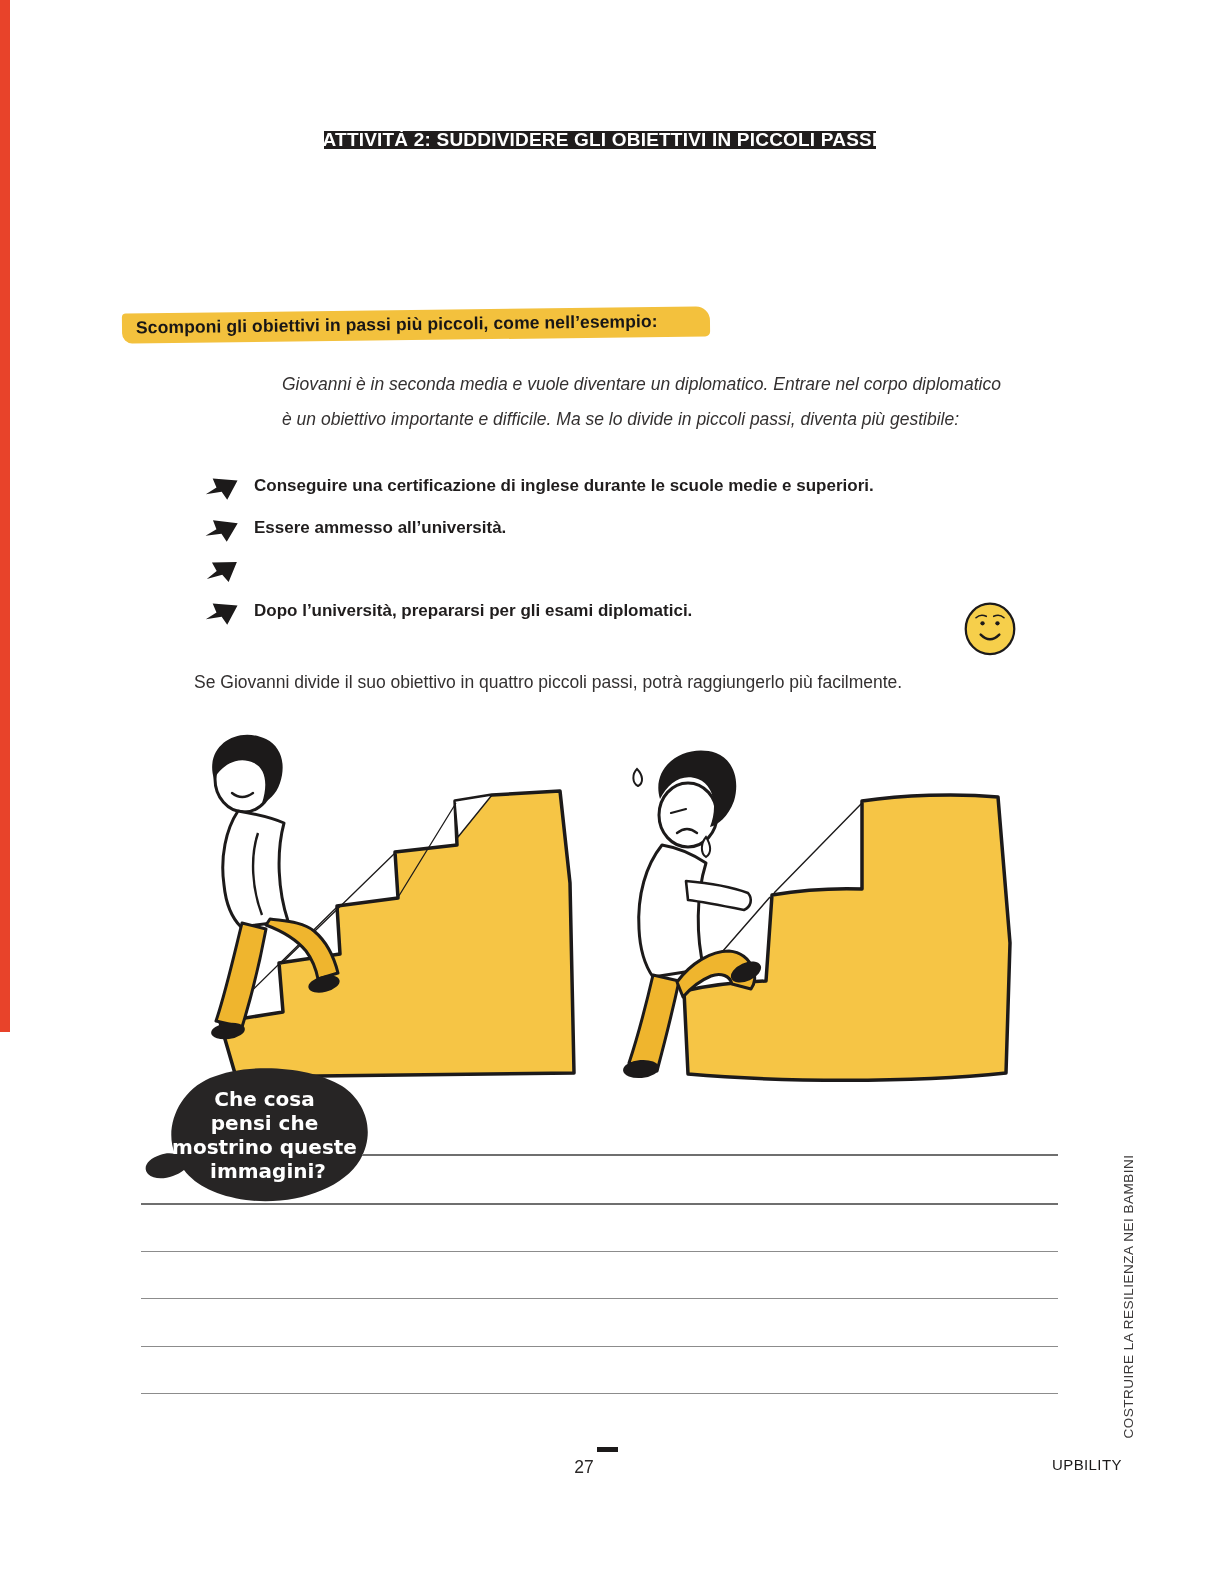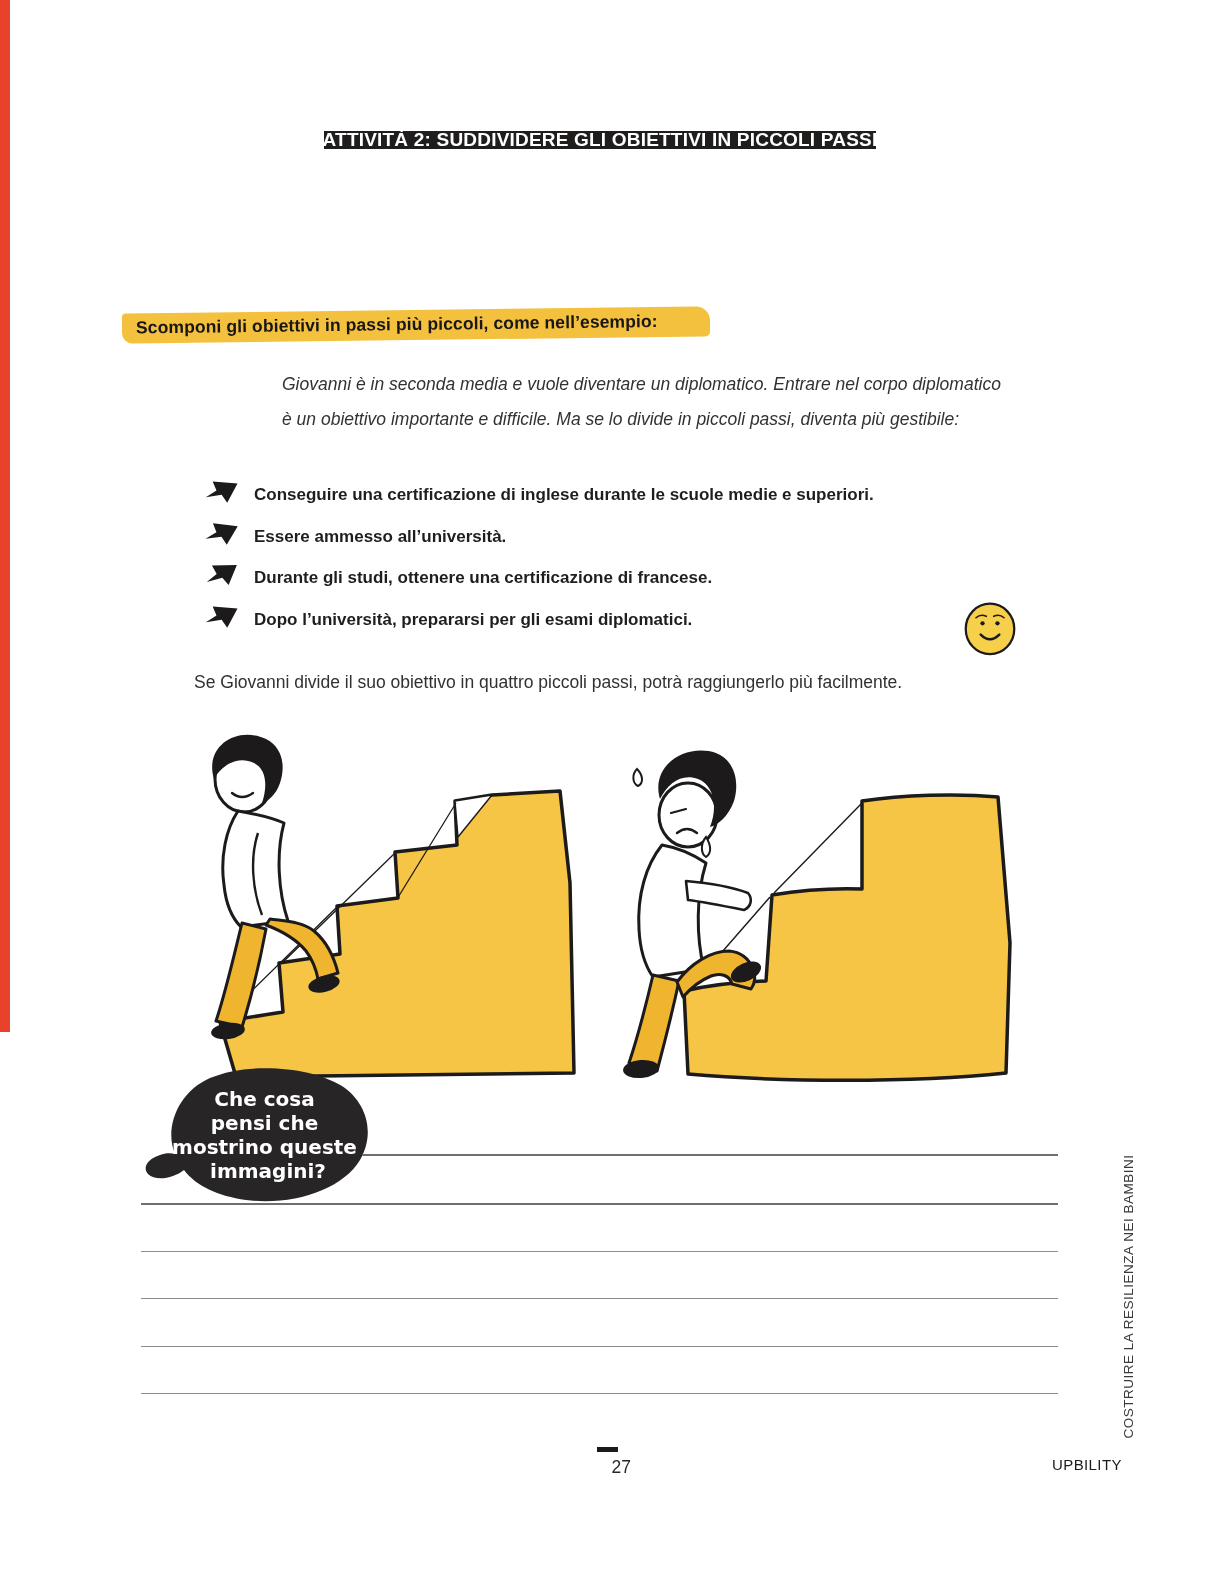--- a/index.html
+++ b/index.html
@@ -23,37 +23,37 @@
   .highlight-wrap{position:absolute;left:122px;top:310px;}
   .highlight{
     display:inline-block;background:#f3c13d;transform:rotate(-0.7deg);
     border-radius:4px 14px 5px 10px;padding:4px 52px 5px 14px;
   }
   .highlight b{font-size:17.5px;color:#181616;letter-spacing:.1px;white-space:nowrap;}
   .example{
     position:absolute;left:255px;top:349px;width:725px;
     font-style:italic;font-size:17.5px;line-height:35px;color:#343131;margin-left:27px;
   }
-  .step-row{position:absolute;left:203px;display:flex;align-items:flex-end;gap:13px;height:38px;}
+  .step-row{position:absolute;left:203px;display:flex;align-items:center;gap:13px;height:38px;}
   .step-row .txt{font-weight:bold;font-size:17px;color:#201d1d;white-space:nowrap;}
   .arrow{flex:0 0 auto;}
   .smiley{position:absolute;left:962px;top:600px;}
   .conclusion{
     position:absolute;left:150px;top:654px;font-size:17.5px;color:#333030;white-space:nowrap;margin-left:44px;
   }
   .illustration{position:absolute;left:140px;top:733px;}
   .bubble{position:absolute;left:144px;top:1060px;}
   .wline{position:absolute;height:0;border-top:2px solid #6f6f6f;}
   .wline.light{border-top:1.6px solid #8c8c8c;}
   .sidebar-text{
     position:absolute;left:973px;top:1289px;width:310px;text-align:center;
     transform:rotate(-90deg);font-size:13.5px;letter-spacing:.5px;color:#3b3939;white-space:nowrap;
   }
   .page-rule{position:absolute;left:597px;top:1447px;width:21px;height:5px;background:#1c1a1a;}
-  .page-number{position:absolute;left:591px;top:1457px;width:40px;text-align:right;font-size:17.5px;color:#2a2828;}
+  .page-number{position:absolute;left:564px;top:1457px;width:40px;text-align:center;font-size:17.5px;color:#2a2828;}
   .brand{position:absolute;left:1052px;top:1456px;font-weight:normal;font-size:15px;letter-spacing:.4px;color:#1c1a1a;}
 </style>
 </head>
 <body>
 
 <div class="page">
 
   <div class="accent-stripe"></div>
 
   <div class="title-box">
@@ -76,21 +76,20 @@
   <div class="step-row" style="top:509px">
     <svg class="arrow" width="38" height="32" viewBox="0 0 40 34" style="transform:rotate(-4deg)">
         <path d="M 2,24 L 14,18 L 11,8 L 37,13 L 24,32 L 19,23 Z" fill="#1c1a1a"></path>
       </svg>
     <span class="txt">Essere ammesso all’università.</span>
   </div>
   <div class="step-row" style="top:550px">
     <svg class="arrow" width="38" height="32" viewBox="0 0 40 34" style="transform:rotate(-12deg)">
         <path d="M 2,24 L 14,18 L 11,8 L 37,13 L 24,32 L 19,23 Z" fill="#1c1a1a"></path>
       </svg>
-    <span class="txt">Durante gli studi, ottenere una certificazione di francese.</span>
   </div>
   <div class="step-row" style="top:592px">
     <svg class="arrow" width="38" height="32" viewBox="0 0 40 34" style="transform:rotate(-6deg)">
         <path d="M 2,24 L 14,18 L 11,8 L 37,13 L 24,32 L 19,23 Z" fill="#1c1a1a"></path>
       </svg>
     <span class="txt">Dopo l’università, prepararsi per gli esami diplomatici.</span>
   </div>
 
   <svg class="smiley" width="56" height="56" viewBox="0 0 60 60">
     <ellipse cx="30" cy="31" rx="26" ry="27" fill="#f6cf4b" stroke="#1c1a1a" stroke-width="2.4"></ellipse>

